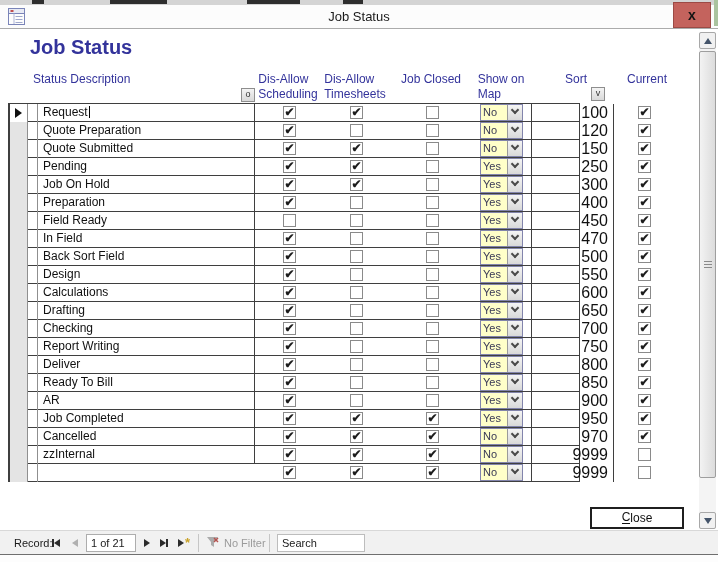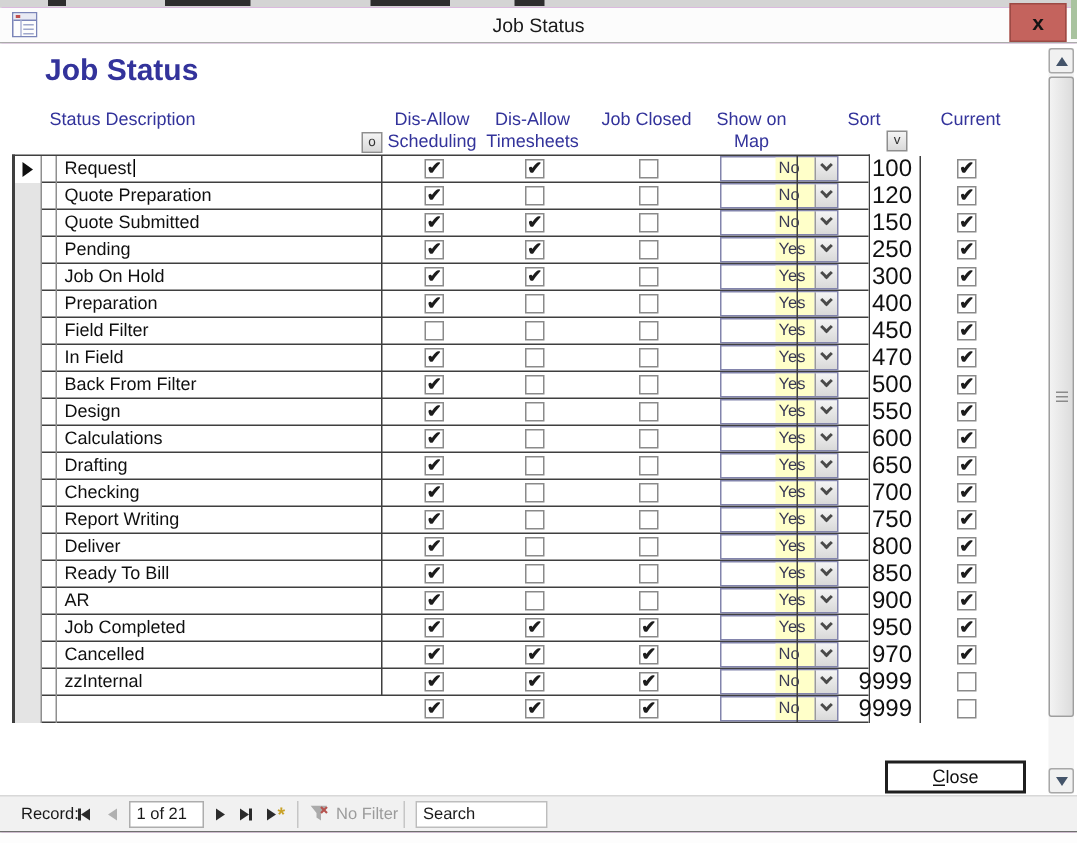--- a/index.html
+++ b/index.html
@@ -14,39 +14,39 @@
   
   .titlebar { position:absolute; left:0; top:5px; width:718px; height:24px; background:#FCFCFC; border-bottom:1px solid #ABABAB; }
   .title { position:absolute; left:0; right:0; top:0; text-align:center; line-height:24px; font-size:13px; color:#1A1A1A; }
   .form-icon { position:absolute; left:8px; top:3px; width:17px; height:17px; }
   .close-btn { position:absolute; left:673px; top:2px; width:38px; height:26px; background:#C4635D; border:1px solid #9C4A45; display:flex; align-items:center; justify-content:center; font-size:14px; font-weight:bold; color:#131313; cursor:default; }
 
   
   .form-body { position:absolute; left:0; top:29px; width:718px; height:501px; background:#fff; }
   .heading { position:absolute; left:30px; top:7px; font-size:20px; font-weight:bold; color:#33339B; }
   .hdr { position:absolute; top:43px; color:#33339B; font-size:12px; line-height:15px; white-space:nowrap; }
-  .hdr-c { transform:translateX(-50%); text-align:center; }
+  .hdr-c { transform:translateX(-50%); }
   .hdr-line { display:block; }
   .mini-btn { position:absolute; width:14px; height:14px; background:linear-gradient(#F4F4F4,#D9D9D9); border:1px solid #8E8E8E; font-size:9px; line-height:11px; text-align:center; color:#333; }
 
   
   .table { position:absolute; left:8px; top:74px; width:572px; border:1px solid #3F3F3F; border-left-width:2px; border-bottom:none; background:#fff; }
   .row { position:relative; height:18px; border-bottom:1px solid #3F3F3F; background:#fff; }
   .sel { position:absolute; left:0; top:0; width:18px; height:18px; border-right:1px solid #8F8F8F; background:#E4E4E4; display:flex; align-items:center; justify-content:center; }
   .row.selected .sel { background:#FFFFFF; }
   .sel-arrow { display:none; width:0; height:0; border-top:5px solid transparent; border-bottom:5px solid transparent; border-left:7px solid #101010; }
   .row.selected .sel-arrow { display:block; }
   .gap { position:absolute; left:18px; top:0; width:10px; height:18px; border-right:1px solid #8F8F8F; }
   .desc { position:absolute; left:28px; top:0; width:217px; height:18px; border-right:1px solid #3F3F3F; padding-left:5px; font-size:12px; line-height:17px; color:#101010; white-space:nowrap; overflow:hidden; }
   .caret { display:none; width:1px; height:12px; background:#000; vertical-align:-2px; margin-left:1px; }
   .row.caret-on .caret { display:inline-block; }
   .cb { position:absolute; top:2px; width:13px; height:13px; background:#fff; border:1px solid #8A8A8A; display:flex; align-items:center; justify-content:center; }
   .cb.checked::after { content:"✔"; font-size:12px; font-weight:bold; color:#1C1C1C; line-height:12px; margin-top:-1px; }
   .c-sched { left:273px; } .c-time { left:340px; } .c-closed { left:416px; } .c-current { left:628px; }
-  .combo { position:absolute; left:470px; top:0; height:17px; display:flex; border:1px solid #8284AC;padding-left:36px; }
+  .combo { position:absolute; left:470px; top:0; height:17px; display:flex; border:1px solid #8284AC; }
   .combo-val { width:26px; background:#FFFFC9; font-size:11px; line-height:15px; padding-left:2px; color:#3A3A55; }
   .combo-btn { width:15px; background:linear-gradient(#F4F4F4,#D9D9D9); border-left:1px solid #9A9A9A; display:flex; justify-content:center; }
   .chev { width:6px; height:6px; border-right:2px solid #4A4A4A; border-bottom:2px solid #4A4A4A; transform:rotate(45deg); margin-top:2px; }
   .sort-cell { position:absolute; left:521px; top:0; width:83px; height:18px; border-left:1px solid #3F3F3F; border-right:1px solid #3F3F3F; text-align:right; padding-right:5px; font-size:16px; line-height:17px; color:#101010; }
 
   
   .close-form-btn { position:absolute; left:590px; top:478px; width:94px; height:22px; background:#fff; border:2px solid #1F1F1F; display:flex; align-items:center; justify-content:center; font-size:12px; color:#101010; cursor:default; }
   .accel { border-bottom:1px solid #101010; line-height:11px; }
 
   
@@ -220,21 +220,21 @@
       <span class="combo-btn">
               <span class="chev"></span>
             </span>
     </div>
     <div class="sort-cell">400</div>
     <div class="cb c-current checked"></div>
   </div>
         <div class="row">
     <div class="sel"></div>
     <div class="gap"></div>
-    <div class="desc"><span class="desc-text">Field Filter</span></div>
+    <div class="desc"><span class="desc-text">Field Ready</span></div>
     <div class="cb c-sched"></div>
     <div class="cb c-time"></div>
     <div class="cb c-closed"></div>
     <div class="combo">
       <span class="combo-val">Yes</span>
       <span class="combo-btn">
               <span class="chev"></span>
             </span>
     </div>
     <div class="sort-cell">450</div>
@@ -252,21 +252,21 @@
       <span class="combo-btn">
               <span class="chev"></span>
             </span>
     </div>
     <div class="sort-cell">470</div>
     <div class="cb c-current checked"></div>
   </div>
         <div class="row">
     <div class="sel"></div>
     <div class="gap"></div>
-    <div class="desc"><span class="desc-text">Back From Filter</span></div>
+    <div class="desc"><span class="desc-text">Back Sort Field</span></div>
     <div class="cb c-sched checked"></div>
     <div class="cb c-time"></div>
     <div class="cb c-closed"></div>
     <div class="combo">
       <span class="combo-val">Yes</span>
       <span class="combo-btn">
               <span class="chev"></span>
             </span>
     </div>
     <div class="sort-cell">500</div>

